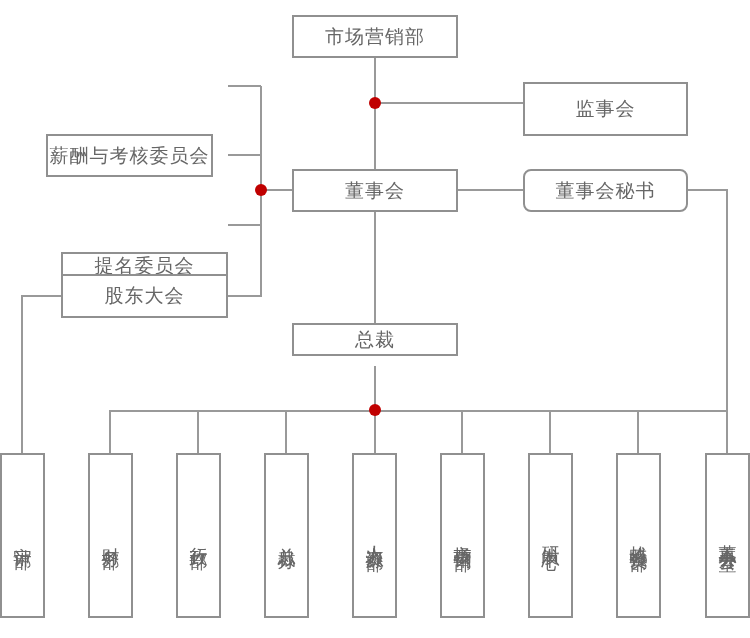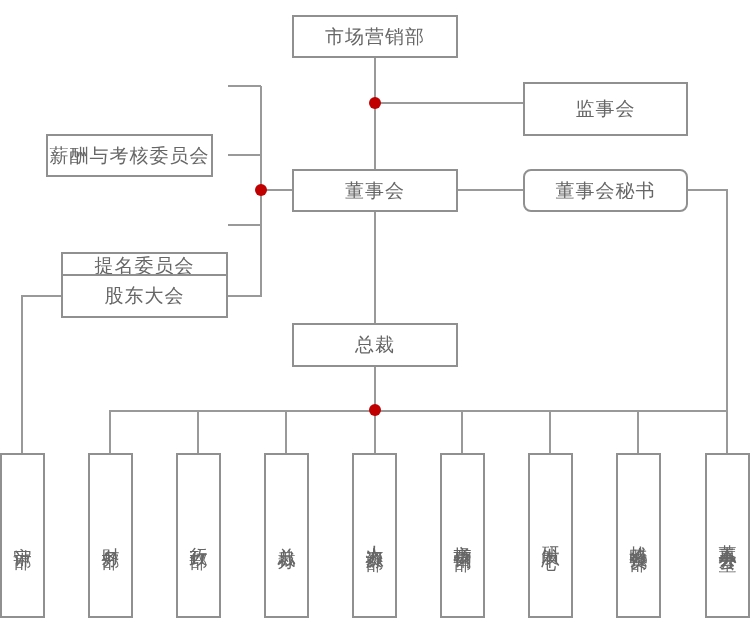--- a/index.html
+++ b/index.html
@@ -73,21 +73,21 @@
   <div class="node" style="left:46px;top:134px;width:167px;height:43px;">薪酬与考核委员会</div>
   <div class="node" style="left:61px;top:204px;width:167px;height:27px;margin-top:48px;">提名委员会</div>
   <div class="node" style="left:61px;top:274px;width:167px;height:44px;">股东大会</div>
 
   <div class="node" style="left:523px;top:82px;width:165px;height:54px;">监事会</div>
 
   <div class="node" style="left:292px;top:169px;width:166px;height:43px;">董事会</div>
 
   <div class="node" style="left:523px;top:169px;width:165px;height:43px;border-radius:8px;">董事会秘书</div>
 
-  <div class="node" style="left:292px;top:323px;width:166px;height:44px;">总裁</div>
+  <div class="node" style="left:292px;top:323px;width:166px;height:33px;">总裁</div>
 
   <div class="node vertical" style="left:0px;top:453px;width:45px;height:165px;">审计部</div>
   <div class="node vertical" style="left:88px;top:453px;width:45px;height:165px;">财务部</div>
   <div class="node vertical" style="left:176px;top:453px;width:45px;height:165px;">行政部</div>
   <div class="node vertical" style="left:264px;top:453px;width:45px;height:165px;">总裁办</div>
   <div class="node vertical" style="left:352px;top:453px;width:45px;height:165px;">人力资源部</div>
   <div class="node vertical" style="left:440px;top:453px;width:45px;height:165px;">市场营销部</div>
   <div class="node vertical" style="left:528px;top:453px;width:45px;height:165px;">研发中心</div>
   <div class="node vertical" style="left:616px;top:453px;width:45px;height:165px;">战略投资部</div>
   <div class="node vertical" style="left:705px;top:453px;width:45px;height:165px;">董事会办公室</div>

